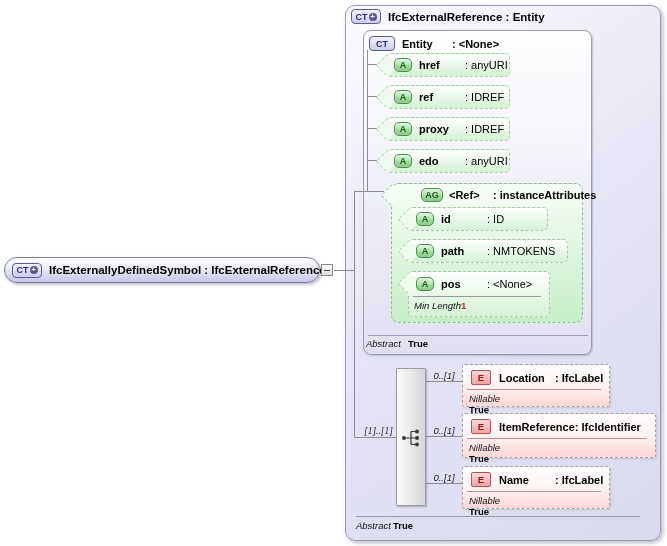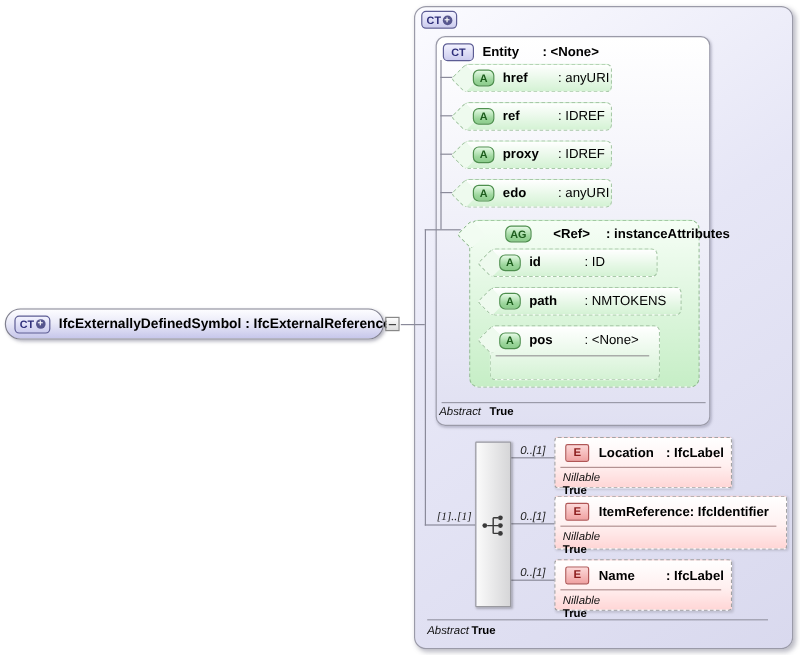--- a/index.html
+++ b/index.html
@@ -69,21 +69,21 @@
   .facet-label { font-style:italic; color:#111; min-width:46px; }
   .facet-value { font-weight:bold; color:#cc2222; }
 
   
   .ag-box { left:391px; top:183px; width:192px; height:140px; border:1px dashed #94bc94; border-radius:8px;
     background:linear-gradient(#f6fef6,#c6eec6); }
   .ag-box::before { content:''; position:absolute; left:-8px; top:3px; width:16px; height:16px;
     transform:rotate(45deg); background:#f2fcf2; border-left:1px dashed #94bc94;
     border-bottom:1px dashed #94bc94; border-radius:3px; }
   .ag-header { left:389px; top:188px; display:flex; align-items:center;padding-left:32px; }
-  .ag-name { font-size:11px; font-weight:bold; margin-left:18px; min-width:44px; white-space:nowrap; }
+  .ag-name { font-size:11px; font-weight:bold; margin-left:6px; min-width:44px; white-space:nowrap; }
 
   
   .footer-row { display:flex; font-size:9.5px; }
   .footer-label { font-style:italic; color:#111; }
   .footer-value { font-weight:bold; color:#000; }
 
   
   .seq-bar { left:396px; top:368px; width:30px; height:138px; border:1px solid #99999f; border-radius:1px;
     background:linear-gradient(90deg,#fbfbfb,#d6d6d8); box-shadow:1px 1px 2px rgba(0,0,0,.25); }
 
@@ -133,20 +133,21 @@
     </span>
     <span class="root-label">IfcExternallyDefinedSymbol : IfcExternalReference</span>
   </div>
   <div class="abs collapse"></div>
 
   <div class="abs panel-header">
     <span class="badge-ct">
       <span>CT</span>
       <span class="plus-circle">+</span>
     </span>
+    <span class="panel-title">IfcExternalReference : Entity</span>
   </div>
 
   <div class="abs entity-header">
     <span class="badge-ct noplus">
       <span>CT</span>
     </span>
     <span class="hdr-name">Entity</span>
     <span class="hdr-type">: &lt;None&gt;</span>
   </div>
 
@@ -187,20 +188,24 @@
     <span class="attr-name">path</span>
     <span class="attr-type">: NMTOKENS</span>
   </div>
   <div class="attr facet" style="left:408px; top:271px; width:142px;">
     <div class="attr-row">
       <span class="badge-a">A</span>
       <span class="attr-name">pos</span>
       <span class="attr-type">: &lt;None&gt;</span>
     </div>
     <div class="facet-divider"></div>
+    <div class="facet-row">
+      <span class="facet-label">Min Length</span>
+      <span class="facet-value">1</span>
+    </div>
   </div>
 
   <div class="line" style="left:368px; top:335px; width:220px; height:1px; background:#9a9aa8;"></div>
   <div class="abs footer-row" style="left:366px; top:338px;">
     <span class="footer-label" style="min-width:42px;">Abstract</span>
     <span class="footer-value">True</span>
   </div>
 
   <div class="abs seq-bar">
     <svg width="24" height="20" viewBox="0 0 24 20" style="position:absolute; left:3px; top:59px;">

